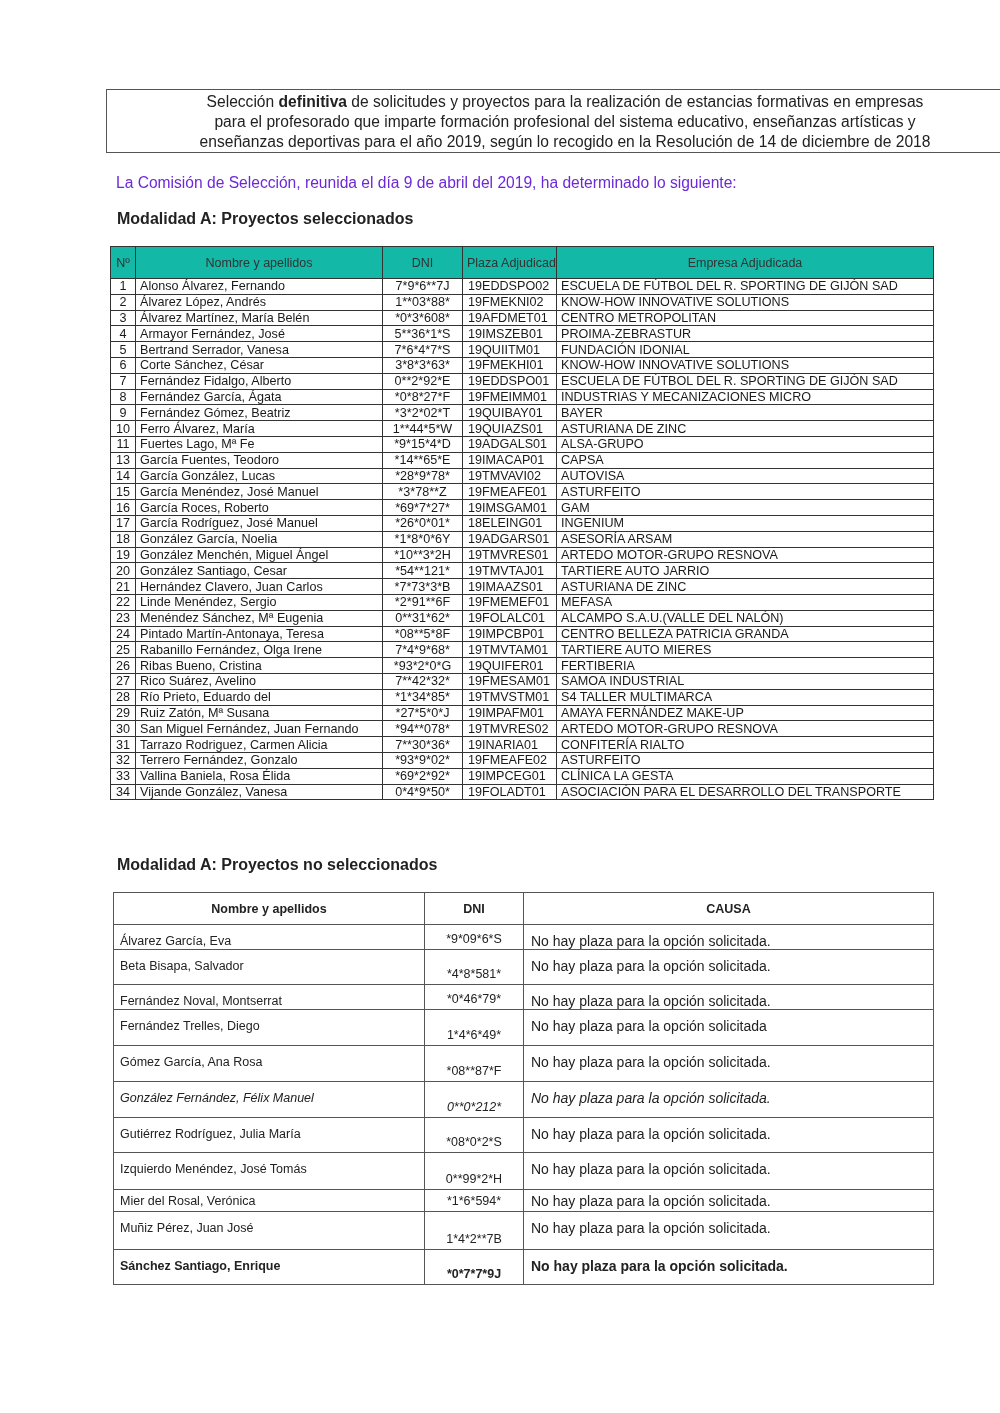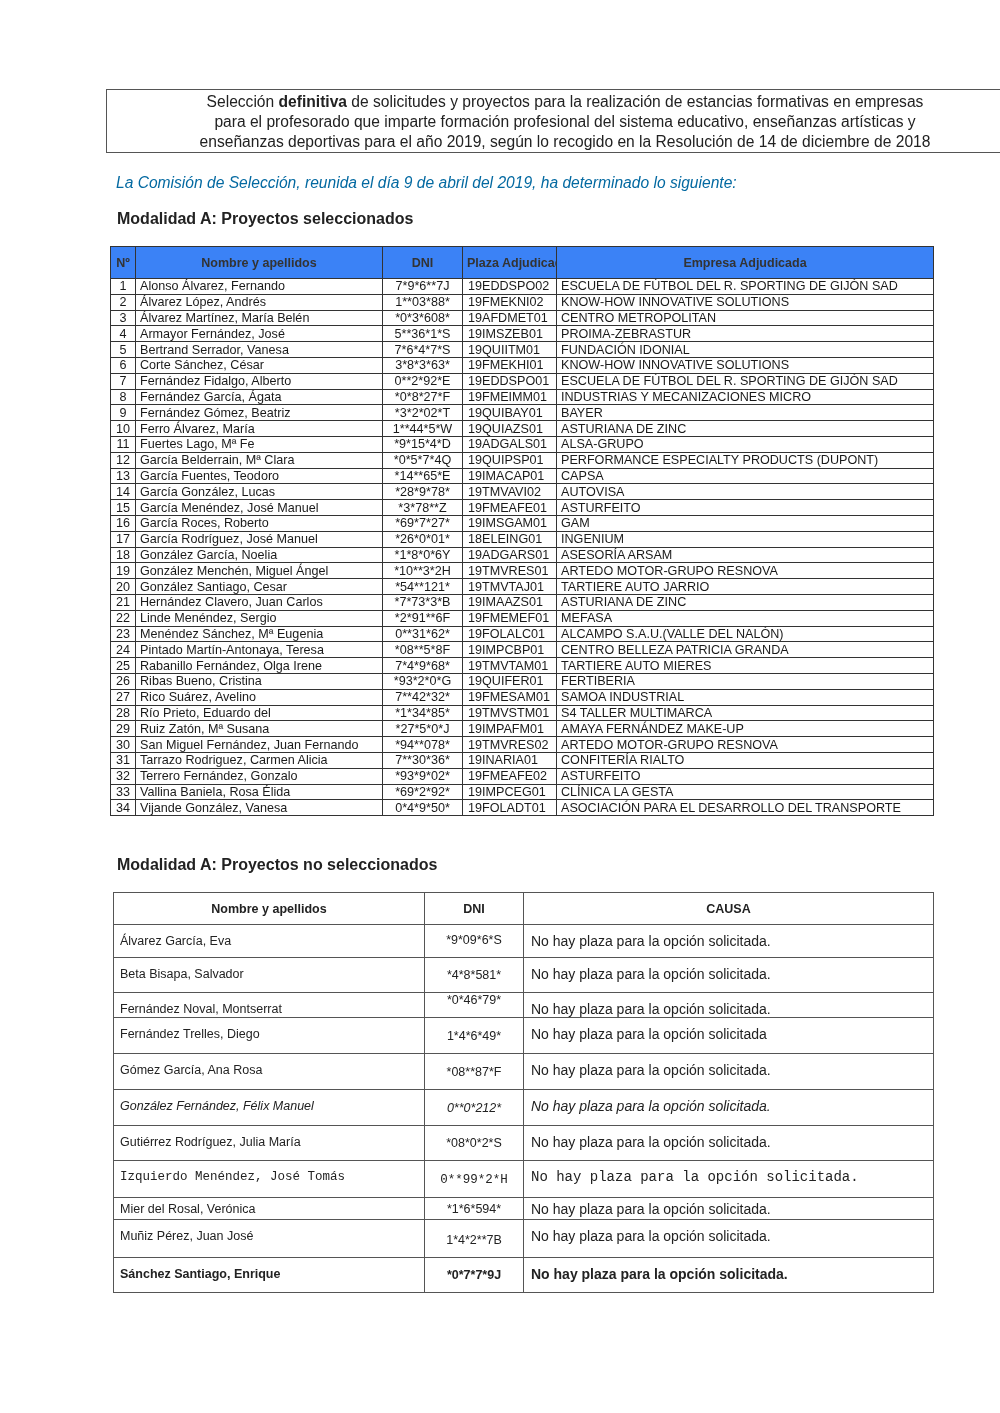--- a/index.html
+++ b/index.html
@@ -2,40 +2,40 @@
 <html><head>
 <meta charset="utf-8">
 <style>
   html, body { margin: 0; padding: 0; background: #ffffff; }
   body { width: 1000px; height: 1413px; position: relative; overflow: hidden;
          font-family: "Liberation Sans", sans-serif; color: #1a1a1a; }
   .title-box { position: absolute; left: 106px; top: 89px; width: 918px; height: 64px;
                border: 1px solid #555; box-sizing: border-box; text-align: center;
                font-size: 15.6px; line-height: 20px; padding-top: 2px; color: #222; }
   .title-box b { font-weight: bold; }
-  .intro { position: absolute; left: 116px; top: 174px; font-size: 15.6px; color: #0369a1; font-style: italic; }
+  .intro { position: absolute; left: 116px; top: 174px; font-size: 15.6px; color: #6d28d9; }
   .section-title { position: absolute; left: 117px; font-size: 16px; font-weight: bold; color: #222; }
   #sec1 { top: 210px; }
   #sec2 { top: 856px; }
 
   table { border-collapse: collapse; position: absolute; table-layout: fixed; }
   #t1 { left: 110px; top: 246px; width: 823px; }
   #t1 th, #t1 td { border: 1px solid #333; padding: 0 4px; white-space: nowrap; overflow: hidden; }
-  #t1 thead th { background: #3b82f6; font-weight: bold; font-size: 12.5px; color: #333; height: 31px; line-height: 14px; margin-left: 12px; }
+  #t1 thead th { background: #14b8a6; font-weight: normal; font-size: 12.5px; color: #333; height: 31px; line-height: 14px; margin-left: 12px; }
   #t1 tbody td { font-size: 12.6px; height: 14.8px; line-height: 14px; }
   #t1 td.num { text-align: center; padding: 0 2px; }
   #t1 td.dni { text-align: center; }
   #t1 td.plaza { padding-left: 5px; }
 
   #t2 { left: 113px; top: 892px; width: 820px; }
   #t2 th, #t2 td { border: 1px solid #555; padding: 0 6px; white-space: nowrap; overflow: hidden; }
   #t2 thead th { font-weight: bold; font-size: 12.5px; height: 31px; color: #222; }
   #t2 tbody td { font-size: 12.5px; color: #222; }
   #t2 td.name { vertical-align: top; padding-top: 9px; }
-  #t2 td.dni { text-align: center; vertical-align: bottom; padding-bottom: 10px; }
+  #t2 td.dni { text-align: center; vertical-align: bottom; padding-bottom: 3px; }
   #t2 td.causa { font-size: 14px; vertical-align: top; padding-top: 8px; padding-left: 7px; }
   #t2 tr.short td { padding-top: 2px; padding-bottom: 2px; vertical-align: middle; }
 </style>
 </head>
 <body>
 
 <div class="title-box">
   <div><span>Selección </span><b>definitiva</b><span> de solicitudes y proyectos para la realización de estancias formativas en empresas</span></div>
   <div>para el profesorado que imparte formación profesional del sistema educativo, enseñanzas artísticas y</div>
   <div>enseñanzas deportivas para el año 2019, según lo recogido en la Resolución de 14 de diciembre de 2018</div>
@@ -134,27 +134,20 @@
         <td class="empresa">ASTURIANA DE ZINC</td>
       </tr>
       <tr>
         <td class="num">11</td>
         <td class="name">Fuertes Lago, Mª Fe</td>
         <td class="dni">*9*15*4*D</td>
         <td class="plaza">19ADGALS01</td>
         <td class="empresa">ALSA-GRUPO</td>
       </tr>
       <tr>
-        <td class="num">12</td>
-        <td class="name">García Belderrain, Mª Clara</td>
-        <td class="dni">*0*5*7*4Q</td>
-        <td class="plaza">19QUIPSP01</td>
-        <td class="empresa">PERFORMANCE ESPECIALTY PRODUCTS (DUPONT)</td>
-      </tr>
-      <tr>
         <td class="num">13</td>
         <td class="name">García Fuentes, Teodoro</td>
         <td class="dni">*14**65*E</td>
         <td class="plaza">19IMACAP01</td>
         <td class="empresa">CAPSA</td>
       </tr>
       <tr>
         <td class="num">14</td>
         <td class="name">García González, Lucas</td>
         <td class="dni">*28*9*78*</td>
@@ -313,21 +306,21 @@
       <col style="width:410px">
   </colgroup>
   <thead>
     <tr>
       <th>Nombre y apellidos</th>
       <th>DNI</th>
       <th>CAUSA</th>
     </tr>
   </thead>
   <tbody id="t2-body">
-      <tr style="height: 33px; margin-top: 16px;">
+      <tr style="height: 25px; margin-top: 16px;">
         <td class="name">Álvarez García, Eva</td>
         <td class="dni">*9*09*6*S</td>
         <td class="causa">No hay plaza para la opción solicitada.</td>
       </tr>
       <tr style="height: 35px; margin-left: 33px;">
         <td class="name">Beta Bisapa, Salvador</td>
         <td class="dni">*4*8*581*</td>
         <td class="causa">No hay plaza para la opción solicitada.</td>
       </tr>
       <tr style="height: 25px; margin-top: 27px;">
@@ -348,21 +341,21 @@
       <tr style="height: 36px; font-style: italic;">
         <td class="name">González Fernández, Félix Manuel</td>
         <td class="dni">0**0*212*</td>
         <td class="causa">No hay plaza para la opción solicitada.</td>
       </tr>
       <tr style="height: 35px;">
         <td class="name">Gutiérrez Rodríguez, Julia María</td>
         <td class="dni">*08*0*2*S</td>
         <td class="causa">No hay plaza para la opción solicitada.</td>
       </tr>
-      <tr style="height: 37px; font-family: Liberation Mono, monospace;">
+      <tr style="height: 37px;">
         <td class="name">Izquierdo Menéndez, José Tomás</td>
         <td class="dni">0**99*2*H</td>
         <td class="causa">No hay plaza para la opción solicitada.</td>
       </tr>
       <tr class="short" style="height: 22px;">
         <td class="name">Mier del Rosal, Verónica</td>
         <td class="dni">*1*6*594*</td>
         <td class="causa">No hay plaza para la opción solicitada.</td>
       </tr>
       <tr style="height: 38px;">

